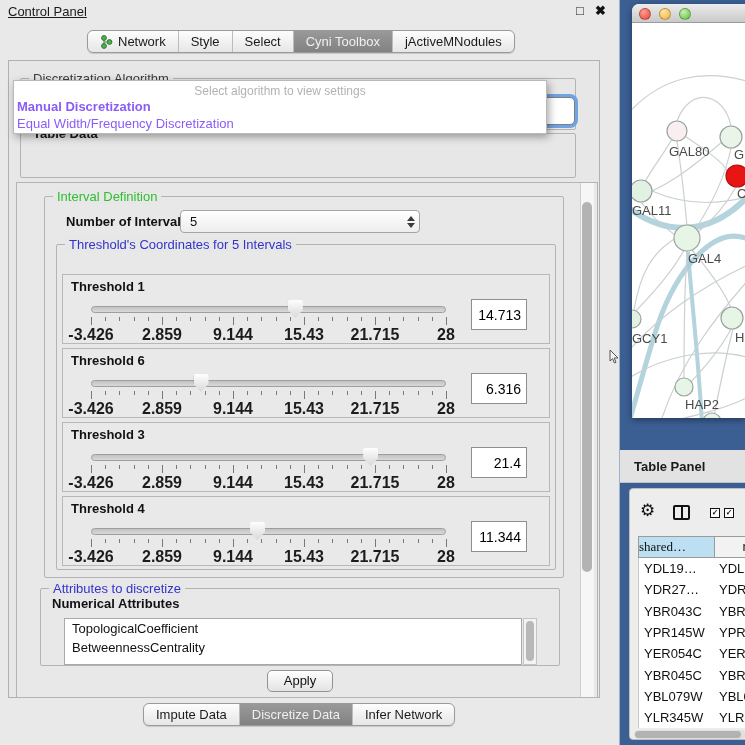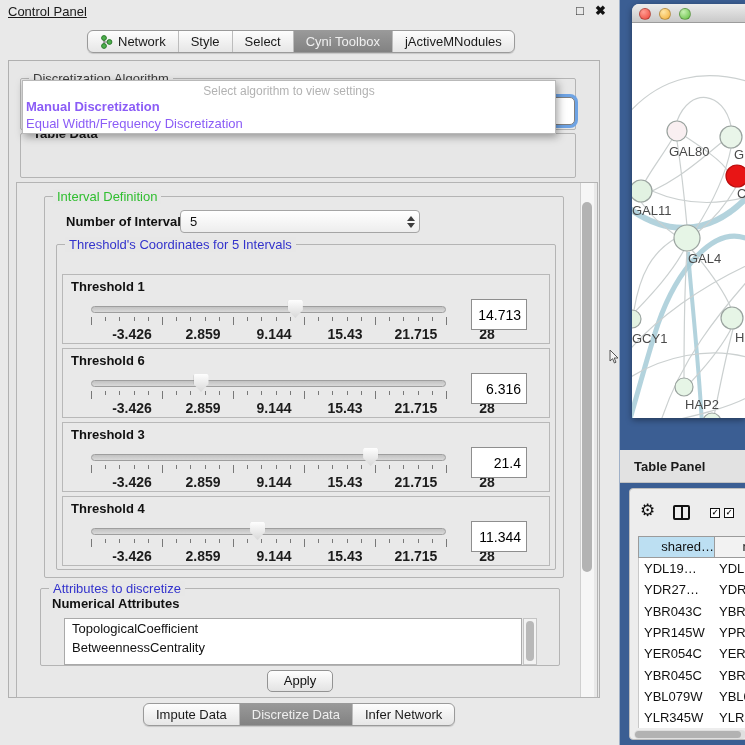--- a/index.html
+++ b/index.html
@@ -33,21 +33,21 @@
   .combo { position:absolute; background:linear-gradient(#ffffff,#ededed); border:1px solid #a5a5a5;
            border-radius:4px; font-size:13px; display:flex; align-items:center; }
   .combo .val { flex:1; padding:0 9px; white-space:nowrap; overflow:hidden; }
   .stepper { width:16px; display:flex; flex-direction:column; align-items:center; justify-content:center; gap:2px; }
   .tri-up { width:0; height:0; border-left:4px solid transparent; border-right:4px solid transparent; border-bottom:5px solid #3c3c3c; }
   .tri-dn { width:0; height:0; border-left:4px solid transparent; border-right:4px solid transparent; border-top:5px solid #3c3c3c; }
 
   #focus-combo { left:300px; top:97px; width:275px; height:28px; border-radius:5px; background:#fff;
                  box-shadow:0 0 0 3px #6ea3e4; border:1px solid #7f7f7f; }
 
-  #algo-popup { left:22px; top:80px; width:534px; height:54px; background:#fff; border:1px solid #b9b9b9;
+  #algo-popup { left:13px; top:80px; width:534px; height:54px; background:#fff; border:1px solid #b9b9b9;
                 box-shadow:2px 3px 8px rgba(0,0,0,.35); z-index:30; }
   #algo-prompt { width:100%; text-align:center; margin-top:3px; font-size:12px; color:#b2b2b2; }
   .algo-opt { font-size:13px; padding:1px 3px; color:#8b5cf6; }
   .algo-opt.sel { font-weight:bold; }
 
   #scroll-box { left:16px; top:182px; width:582px; height:516px; border:1px solid #b4b4b4; background:#e8e8e8; }
   #v-scrollbar { left:580px; top:183px; width:14px; height:514px; background:#f6f6f6; border-left:1px solid #cfcfcf; }
   #v-thumb { left:582px; top:202px; width:10px; height:370px; background:#b3b3b3; border-radius:5px; }
 
   .bold13 { font-size:13px; font-weight:bold; color:#111; }
@@ -57,21 +57,21 @@
   .track { position:absolute; left:28px; top:31px; width:355px; height:7px; border-radius:4px;
            background:linear-gradient(#c2c2c2,#d9d9d9); border:1px solid #9e9e9e; }
   .thumb { position:absolute; top:25px; width:15px; height:18px; margin-left:-7px;
            background:linear-gradient(#fefefe,#d8d8d8);
            clip-path:polygon(8% 0,92% 0,100% 10%,100% 55%,50% 100%,0 55%,0 10%);
            filter:drop-shadow(0 0 1px #777); }
   .ticks { position:absolute; left:28px; top:42px; width:355px; height:9px; }
   .ticks span { position:absolute; top:0; width:1px; background:#787878; }
   .ticks .minor { height:4px; } .ticks .major { height:8px; }
   .scale { position:absolute; left:28px; top:51px; width:355px; height:12px; }
-  .scale span { position:absolute; transform:translateX(-50%); font-size:14px; font-weight:bold; color:#1c1c1c; white-space:nowrap;margin-left:41px; }
+  .scale span { position:absolute; transform:translateX(-50%); font-size:16px; font-weight:bold; color:#1c1c1c; white-space:nowrap; }
   .t-value { position:absolute; left:408px; top:24px; width:56px; height:31px; border:1px solid #8e8e8e;
              background:#fff; font-family:"Liberation Sans",sans-serif; font-size:14px; text-align:right; padding-right:5px; }
 
   #attr-list { left:64px; top:618px; width:458px; height:47px; background:#fff; border:1px solid #a9a9a9;
                overflow:hidden; font-size:13px; }
   #attr-list div { padding:1px 0 1px 7px; line-height:17px; white-space:nowrap; }
   #attr-sb { left:523px; top:618px; width:14px; height:47px; background:#f3f3f3; border:1px solid #c4c4c4; }
   #attr-sb-thumb { left:2px; top:2px; width:8px; height:40px; background:#b8b8b8; border-radius:4px; position:absolute; }
 
   #apply-btn { left:267px; top:670px; width:66px; height:22px; border:1px solid #939393; border-radius:5px;
@@ -91,21 +91,21 @@
   #table-panel-header { left:620px; top:450px; width:125px; height:33px; background:#e2e2e2; border-bottom:1px solid #c2c2c2;font-weight:bold; }
   #table-panel-title { left:14px; top:9px; font-size:13px; color:#1a1a1a; position:absolute; }
   #table-inner { left:629px; top:488px; width:130px; height:252px; background:#ededed; border:1px solid #bdbdbd; border-radius:4px; }
   #gear { left:10px; top:13px; font-size:17px; font-family:"DejaVu Sans",sans-serif; color:#111; position:absolute; line-height:1; }
   #split-icon { left:43px; top:16px; width:17px; height:15px; border:2px solid #111; border-radius:2px; position:absolute; }
   #split-icon::after { content:""; position:absolute; left:5.5px; top:0; width:2px; height:11px; background:#111; }
   .mini-check { position:absolute; top:19px; width:10px; height:10px; border:1.5px solid #111; font-size:8px; font-weight:bold;
                 line-height:8px; text-align:center; color:#111; background:#fff; }
   #tp-table { left:8px; top:47px; width:122px; position:absolute; font-size:13px; }
   #tp-head { display:flex; height:22px; border:1px solid #9b9b9b; background:#f2f2f2; }
-  #tp-head .c1 { width:76px; background:#bcdff2; border-right:1px solid #9b9b9b; text-align:right; line-height:20px; }
+  #tp-head .c1 { width:76px; background:#bcdff2; border-right:1px solid #9b9b9b; text-align:left; line-height:20px;font-family:Liberation Serif, serif; }
   #tp-head .c2 { flex:1; text-align:right; padding-right:2px; line-height:20px; }
   #tp-rows { height:170px; overflow:hidden; background:#fff; border-left:1px solid #c9c9c9; }
   #tp-rows .row { display:flex; height:21.3px; align-items:center; }
   #tp-rows .c1 { width:76px; padding-left:5px; white-space:nowrap; overflow:hidden; }
   #tp-rows .c2 { flex:1; padding-left:4px; white-space:nowrap; overflow:hidden; }
   #h-scrollbar { position:absolute; left:4px; top:241px; width:112px; height:9px; background:#e0e0e0; border-radius:5px; }
   #h-thumb { position:absolute; left:1px; top:1px; width:106px; height:7px; background:#b2b2b2; border-radius:4px; }
 
   #cursor { left:609px; top:350px; z-index:50; }
 </style>

